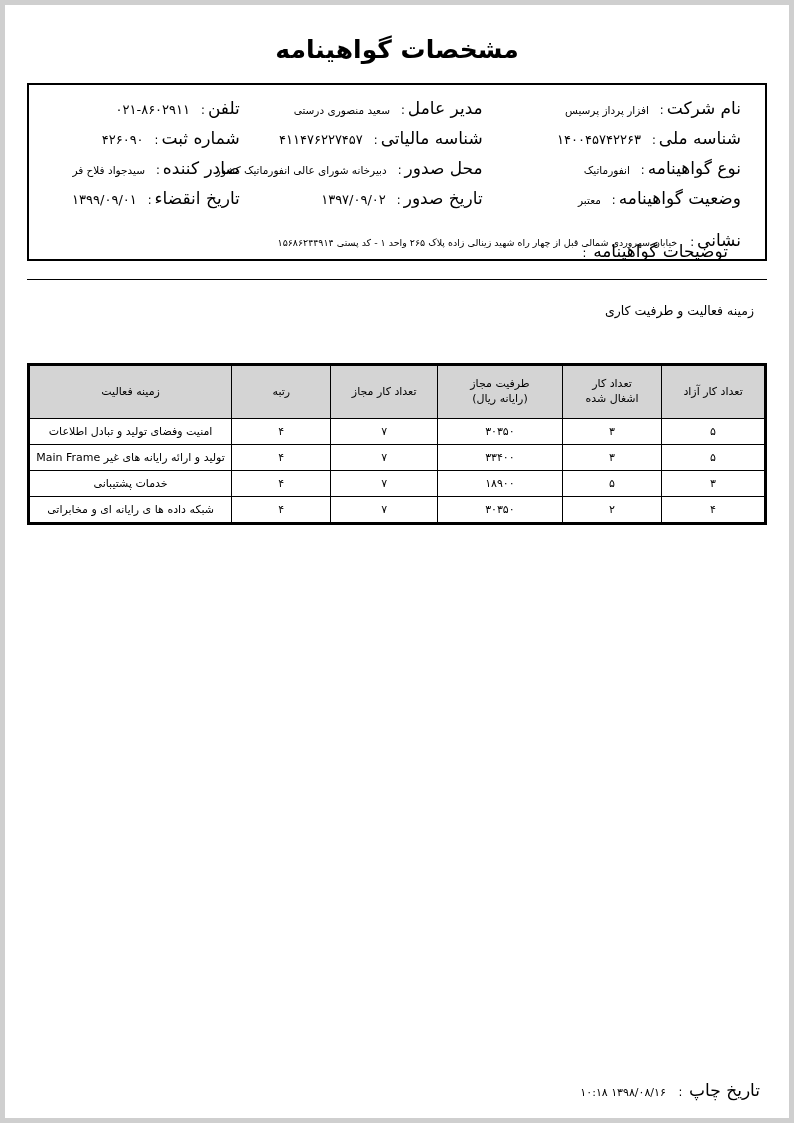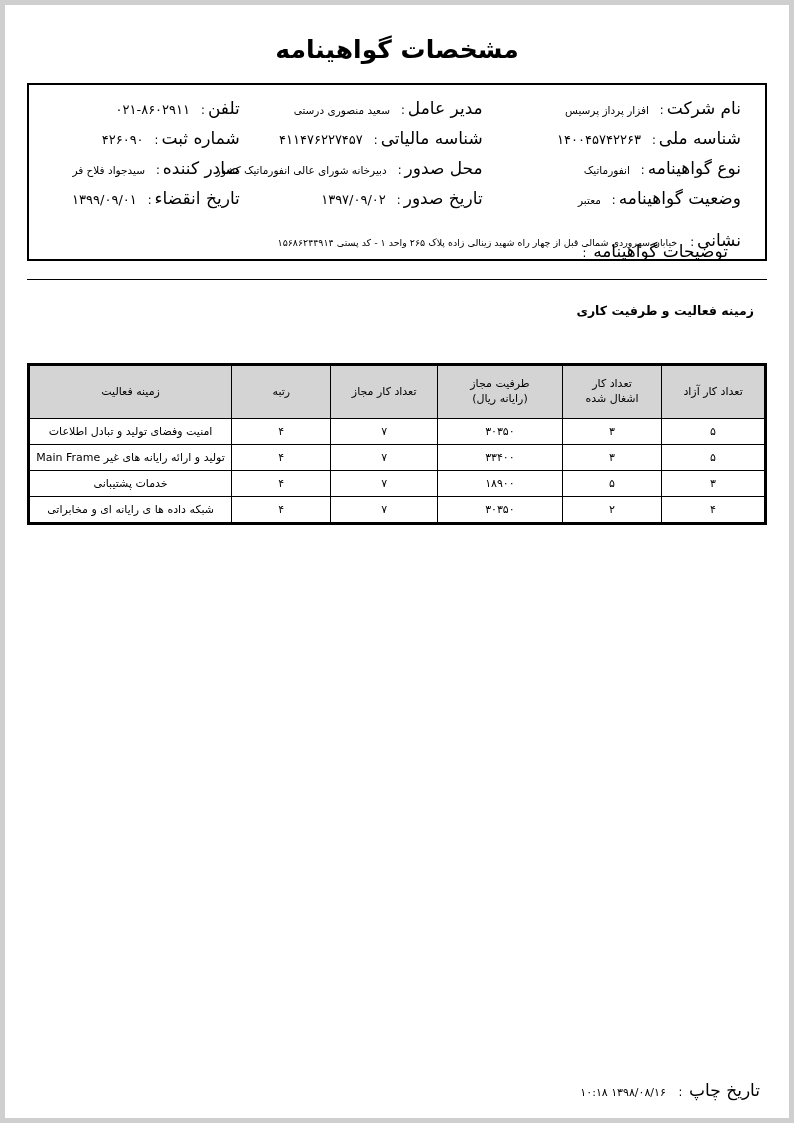--- a/index.html
+++ b/index.html
@@ -138,21 +138,21 @@
     left: 17px;
     border-top: 1px solid #000;
   }
 
   
   .section-heading {
     position: absolute;
     top: 298px;
     right: 30px;
     font-size: 12.5px;
-    font-weight: bold;
+    font-weight: normal;
     color: #000;
   }
 
   
   .table-wrap {
     position: absolute;
     top: 358px;
     right: 17px;
     left: 17px;
     border: 2px solid #000;

